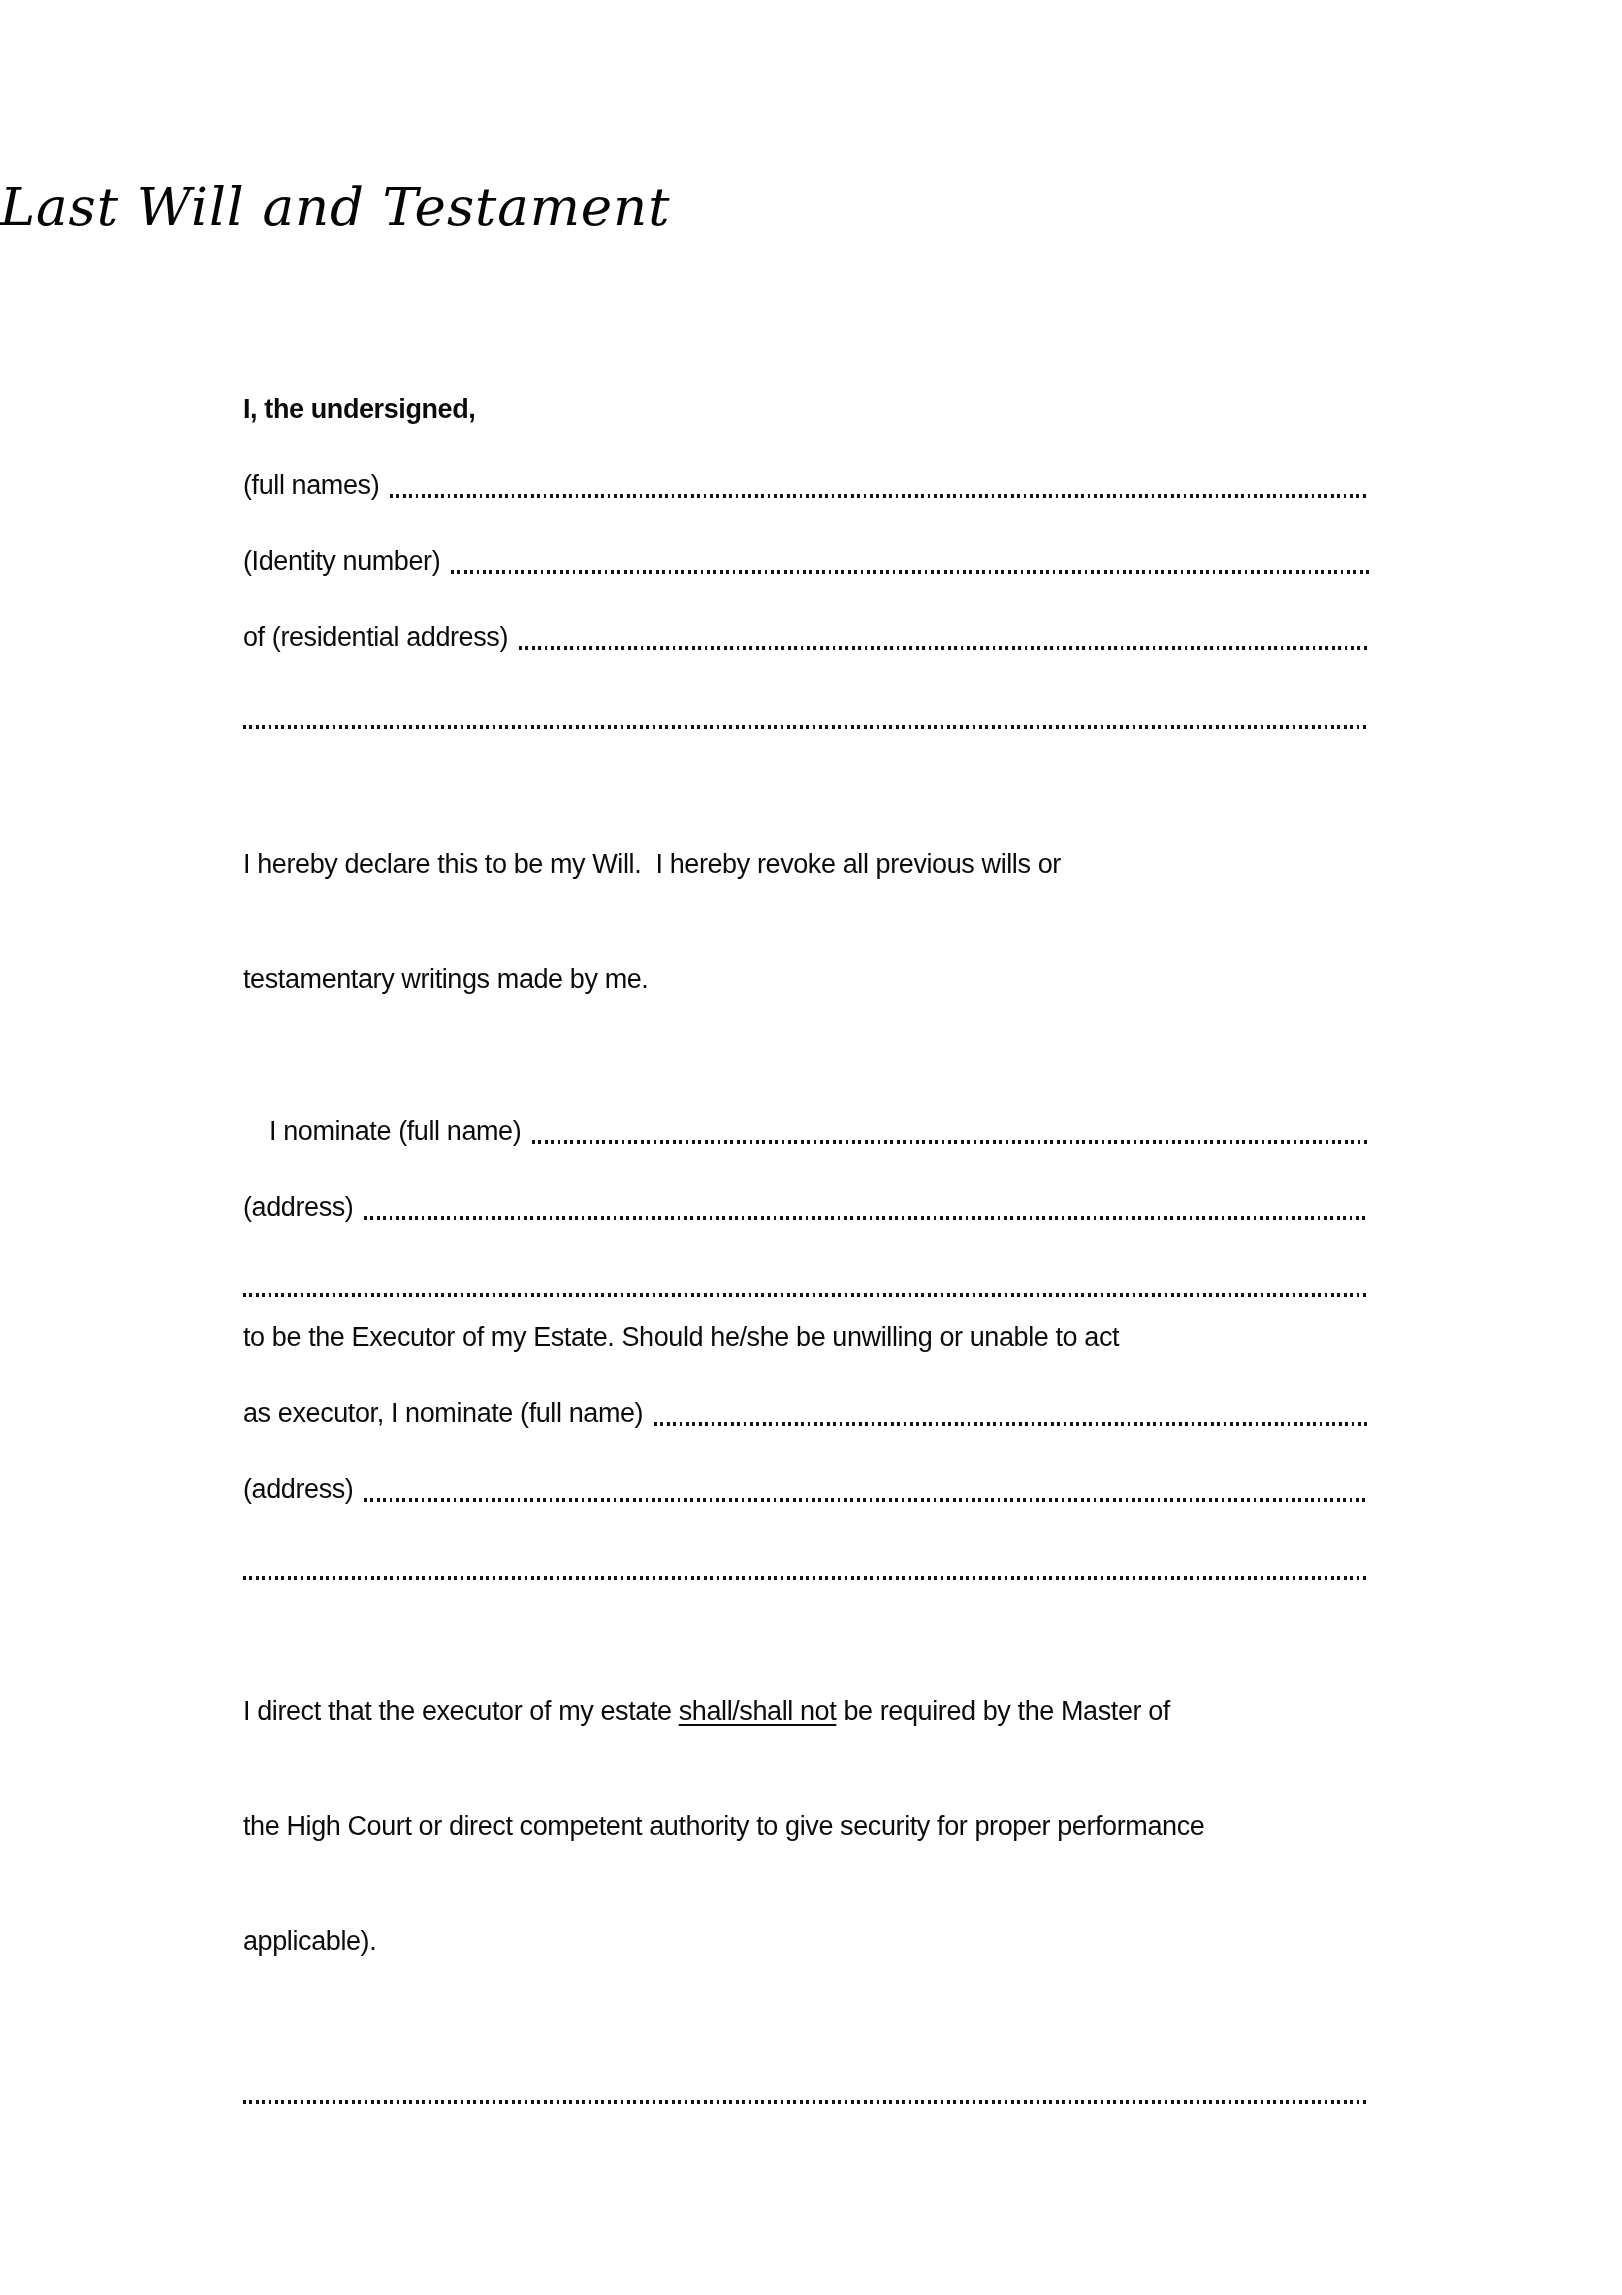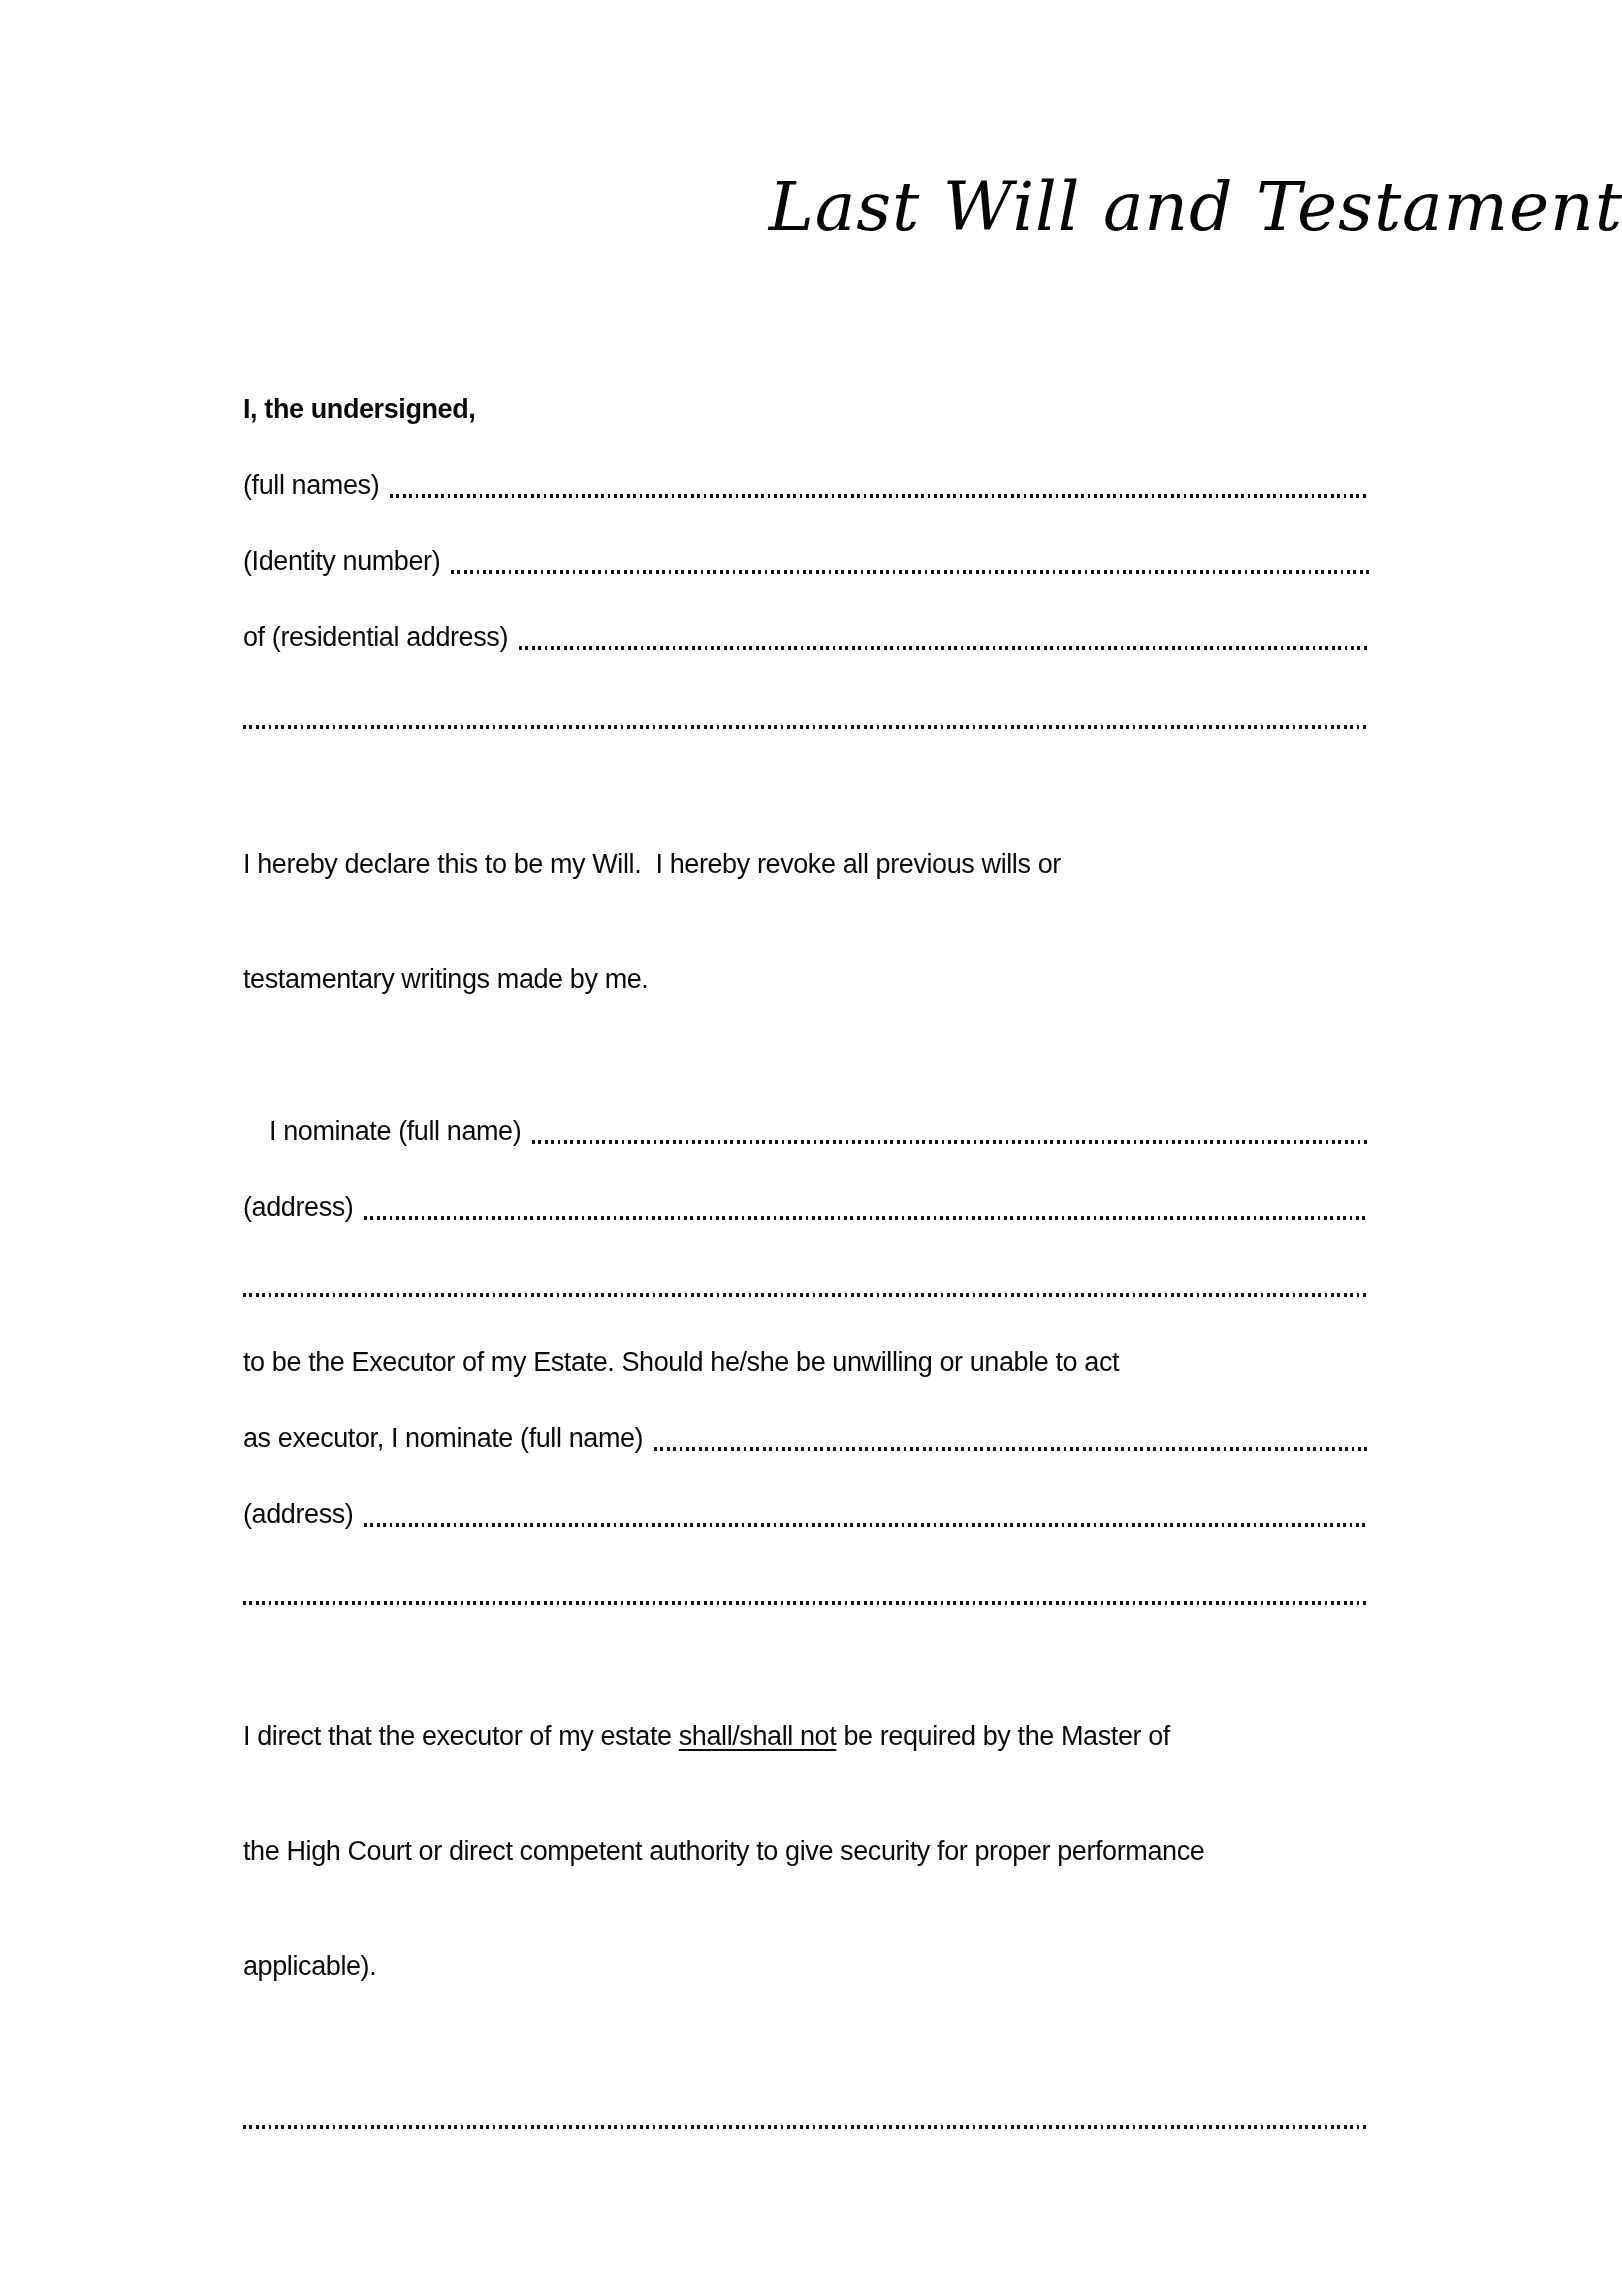--- a/index.html
+++ b/index.html
@@ -14,24 +14,24 @@
     letter-spacing: -0.4px;
     overflow: hidden;
   }
   .content {
     padding: 0 254px 0 243px; 
   }
   .doc-title {
     margin-top: 161px;
     height: 92px;
     line-height: 92px;
-    text-align: right;
+    text-align: left;
     font-family: "DejaVu Serif", serif;
     font-style: italic;
-    font-size: 68px;
+    font-size: 53px;
     letter-spacing: 0.9px;
     color: #050505;
     white-space: nowrap;
   }
   .line {
     line-height: 37px;
     white-space: pre-wrap;
   }
   .row {
     display: flex;
@@ -50,21 +50,21 @@
   .leader-row { height: 37px; display: flex; align-items: flex-end; }
   .para { line-height: 39px; white-space: pre-wrap; }
   .u { text-decoration: underline; text-underline-offset: 3.7px; }
   
   .mt-intro   { margin-top: 138px; font-weight: bold; }
   .mt-field   { margin-top: 39px; }
   .mt-leader1 { margin-top: 42px; }
   .mt-par1    { margin-top: 33px; }
   .mt-nom     { margin-top: 37px; margin-left: 26px; }
   .mt-leader2 { margin-top: 40px; }
-  .mt-exec    { margin-top: 41px; }
+  .mt-exec    { margin-top: 16px; }
   .mt-leader3 { margin-top: 41px; }
   .mt-par2    { margin-top: 29px; }
   .mt-leader4 { margin-top: 35px; }
   .mt-leader5 { margin-top: 41px; }
 </style>
 </head>
 <body>
 
 <div class="page">
   <div class="doc-title">Last Will and Testament</div>

